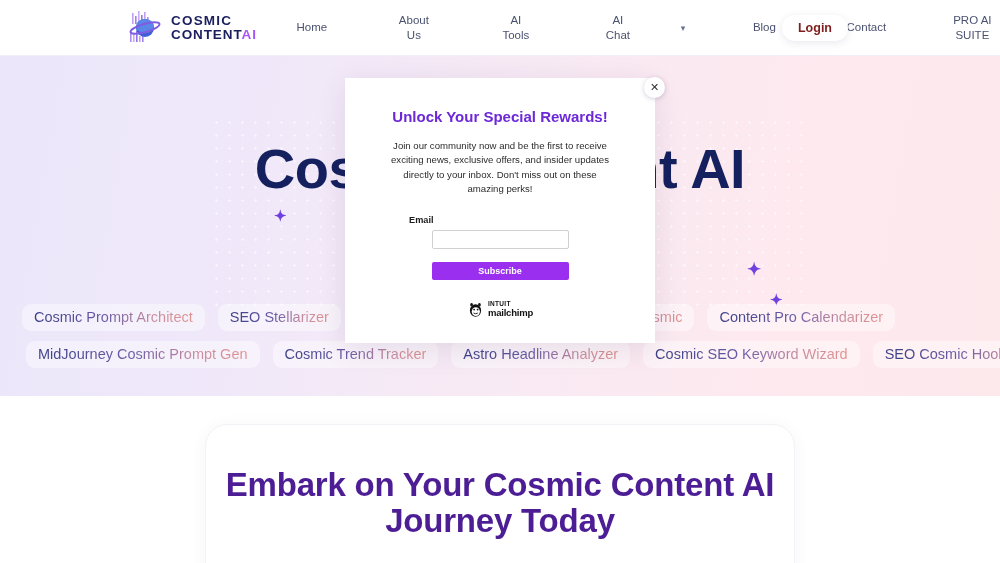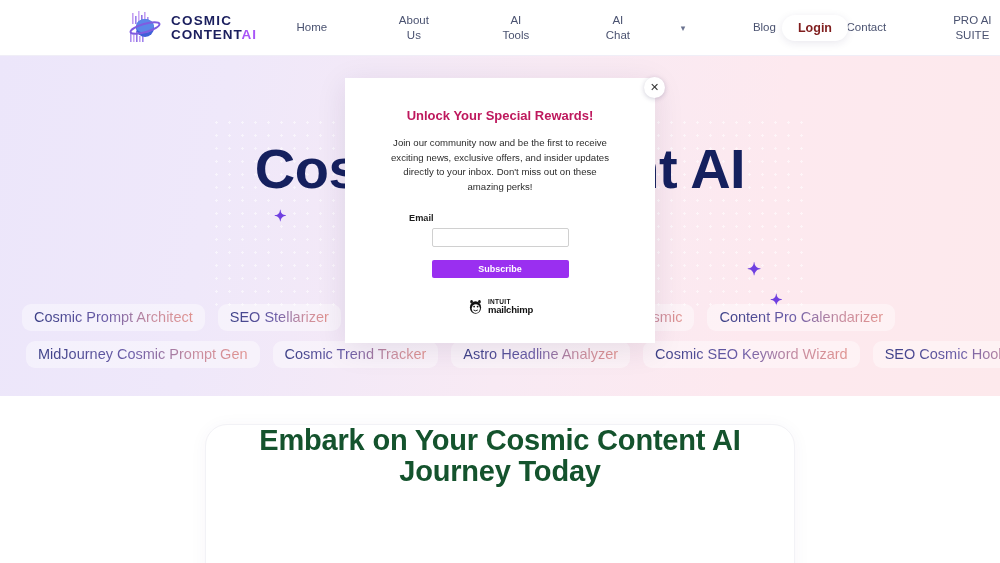--- a/index.html
+++ b/index.html
@@ -101,22 +101,22 @@
   
   .lower { position: absolute; top: 396px; left: 0; width: 1000px; height: 167px; background: #ffffff; }
   .cta-card {
     position: absolute; left: 205px; top: 28px; width: 590px; height: 220px;
     background: #ffffff;
     border: 1px solid #f2f2f6;
     border-radius: 22px;
     box-shadow: 0 2px 18px rgba(60,50,110,0.045);
   }
   .cta-title {
-    text-align: center;
-    font-size: 29px; font-weight: 800; color: #14532d;
+    margin-top: 42px; text-align: center;
+    font-size: 33px; font-weight: 800; color: #4c1d95;
     line-height: 1.08; letter-spacing: -0.2px;
   }
 
   
   .modal-overlay { position: absolute; inset: 0; z-index: 60; pointer-events: none; }
   .modal {
     position: absolute; left: 345px; top: 78px; width: 310px; height: 265px;
     background: #ffffff;
     box-shadow: 0 6px 28px rgba(40,30,80,0.10);
     pointer-events: auto;
@@ -124,21 +124,21 @@
   .modal-close {
     position: absolute; left: 644px; top: 77px;
     width: 21px; height: 21px; border-radius: 50%;
     background: #ffffff; box-shadow: 0 1px 5px rgba(40,30,80,0.22);
     display: flex; align-items: center; justify-content: center;
     font-size: 11px; color: #333; cursor: pointer;
     pointer-events: auto; z-index: 61;
   }
   .modal-inner { padding: 30px 42px 0; text-align: center; }
   .modal-title {
-    font-size: 13px; font-weight: 700; color: #be185d;
+    font-size: 15px; font-weight: 700; color: #6d28d9;
     line-height: 1.25; margin-bottom: 12px;
   }
   .modal-body {
     font-size: 9.6px; color: #2c2c2c; line-height: 1.52;
   }
   .form-label {
     margin-top: 18px; font-size: 9.2px; font-weight: 700; color: #1d1d1d;
     text-align: left; padding-left: 22px;
   }
   .form-input {
@@ -147,21 +147,21 @@
     font-size: 10px; padding: 0 5px;
     font-family: "Liberation Sans", sans-serif;
   }
   .subscribe-btn {
     display: block; margin: 13px auto 0; width: 137px; height: 18px;
     background: #9a2ff0; border: 0; border-radius: 2px;
     color: #ffffff; font-size: 9px; font-weight: 700; cursor: pointer;
     font-family: "Liberation Sans", sans-serif;
   }
   .mc-brand {
-    display: flex; align-items: flex-start; justify-content: center; gap: 4px;
+    display: flex; align-items: flex-end; justify-content: center; gap: 4px;
     margin-top: 21px;
   }
   .mc-text { display: flex; flex-direction: column; line-height: 1.0; text-align: left; }
   .mc-intuit { font-size: 6.5px; font-weight: 700; color: #111; letter-spacing: .3px; }
   .mc-chimp { font-size: 9.5px; font-weight: 800; color: #111; letter-spacing: -.2px; }
 </style>
 </head>
 <body>
 
 <div id="root">

